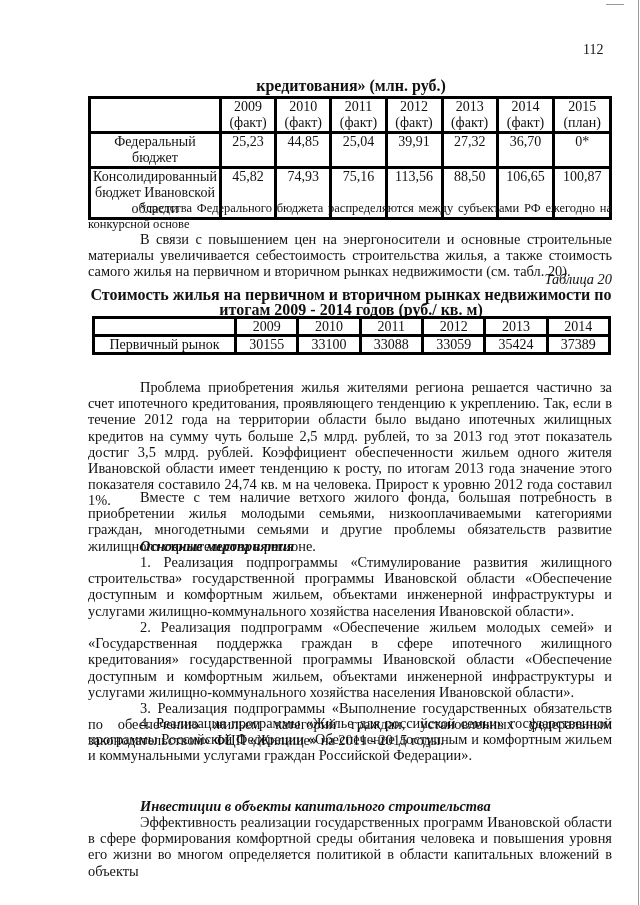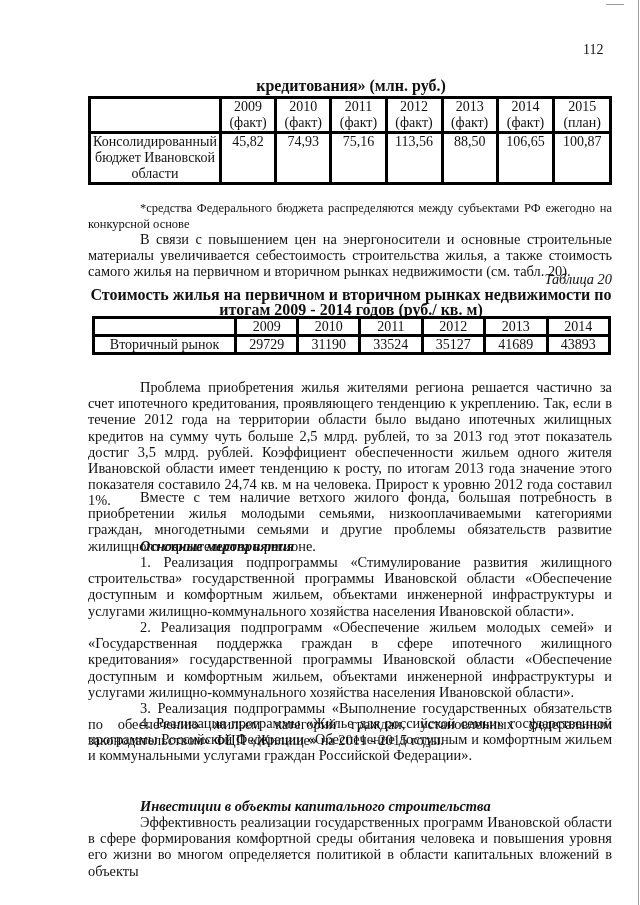--- a/index.html
+++ b/index.html
@@ -73,20 +73,30 @@
     <td>
           <div>2014</div>
           <div>(факт)</div>
         </td>
     <td>
           <div>2015</div>
           <div>(план)</div>
         </td>
   </tr>
   <tr>
+    <td class="rowhead">Федеральный бюджет</td>
+    <td>25,23</td>
+    <td>44,85</td>
+    <td>25,04</td>
+    <td>39,91</td>
+    <td>27,32</td>
+    <td>36,70</td>
+    <td>0*</td>
+  </tr>
+  <tr>
     <td class="rowhead">Консолидированный бюджет Ивановской области</td>
     <td>45,82</td>
     <td>74,93</td>
     <td>75,16</td>
     <td>113,56</td>
     <td>88,50</td>
     <td>106,65</td>
     <td>100,87</td>
   </tr>
 </tbody>
@@ -106,27 +116,27 @@
       <tr>
     <td class="rowhead"></td>
     <td>2009</td>
     <td>2010</td>
     <td>2011</td>
     <td>2012</td>
     <td>2013</td>
     <td>2014</td>
   </tr>
   <tr>
-    <td class="rowhead">Вторичный рынок</td>
-    <td>29729</td>
-    <td>31190</td>
-    <td>33524</td>
-    <td>35127</td>
-    <td>41689</td>
-    <td>43893</td>
+    <td class="rowhead">Первичный рынок</td>
+    <td>30155</td>
+    <td>33100</td>
+    <td>33088</td>
+    <td>33059</td>
+    <td>35424</td>
+    <td>37389</td>
   </tr>
 </tbody>
   </table>
 
 <div class="para" style="top:379px;">Проблема приобретения жилья жителями региона решается частично за счет ипотечного кредитования, проявляющего тенденцию к укреплению. Так, если в течение 2012 года на территории области было выдано ипотечных жилищных кредитов на сумму чуть больше 2,5 млрд. рублей, то за 2013 год этот показатель достиг 3,5 млрд. рублей. Коэффициент обеспеченности жильем одного жителя Ивановской области имеет тенденцию к росту, по итогам 2013 года значение этого показателя составило 24,74 кв. м на человека. Прирост к уровню 2012 года составил 1%.</div>
 
 <div class="para" style="top:489px;">Вместе с тем наличие ветхого жилого фонда, большая потребность в приобретении жилья молодыми семьями, низкооплачиваемыми категориями граждан, многодетными семьями и другие проблемы обязательств развитие жилищного строительства в регионе.</div>
 
 <div class="heading-it" style="top:538px;">Основные мероприятия</div>
 

